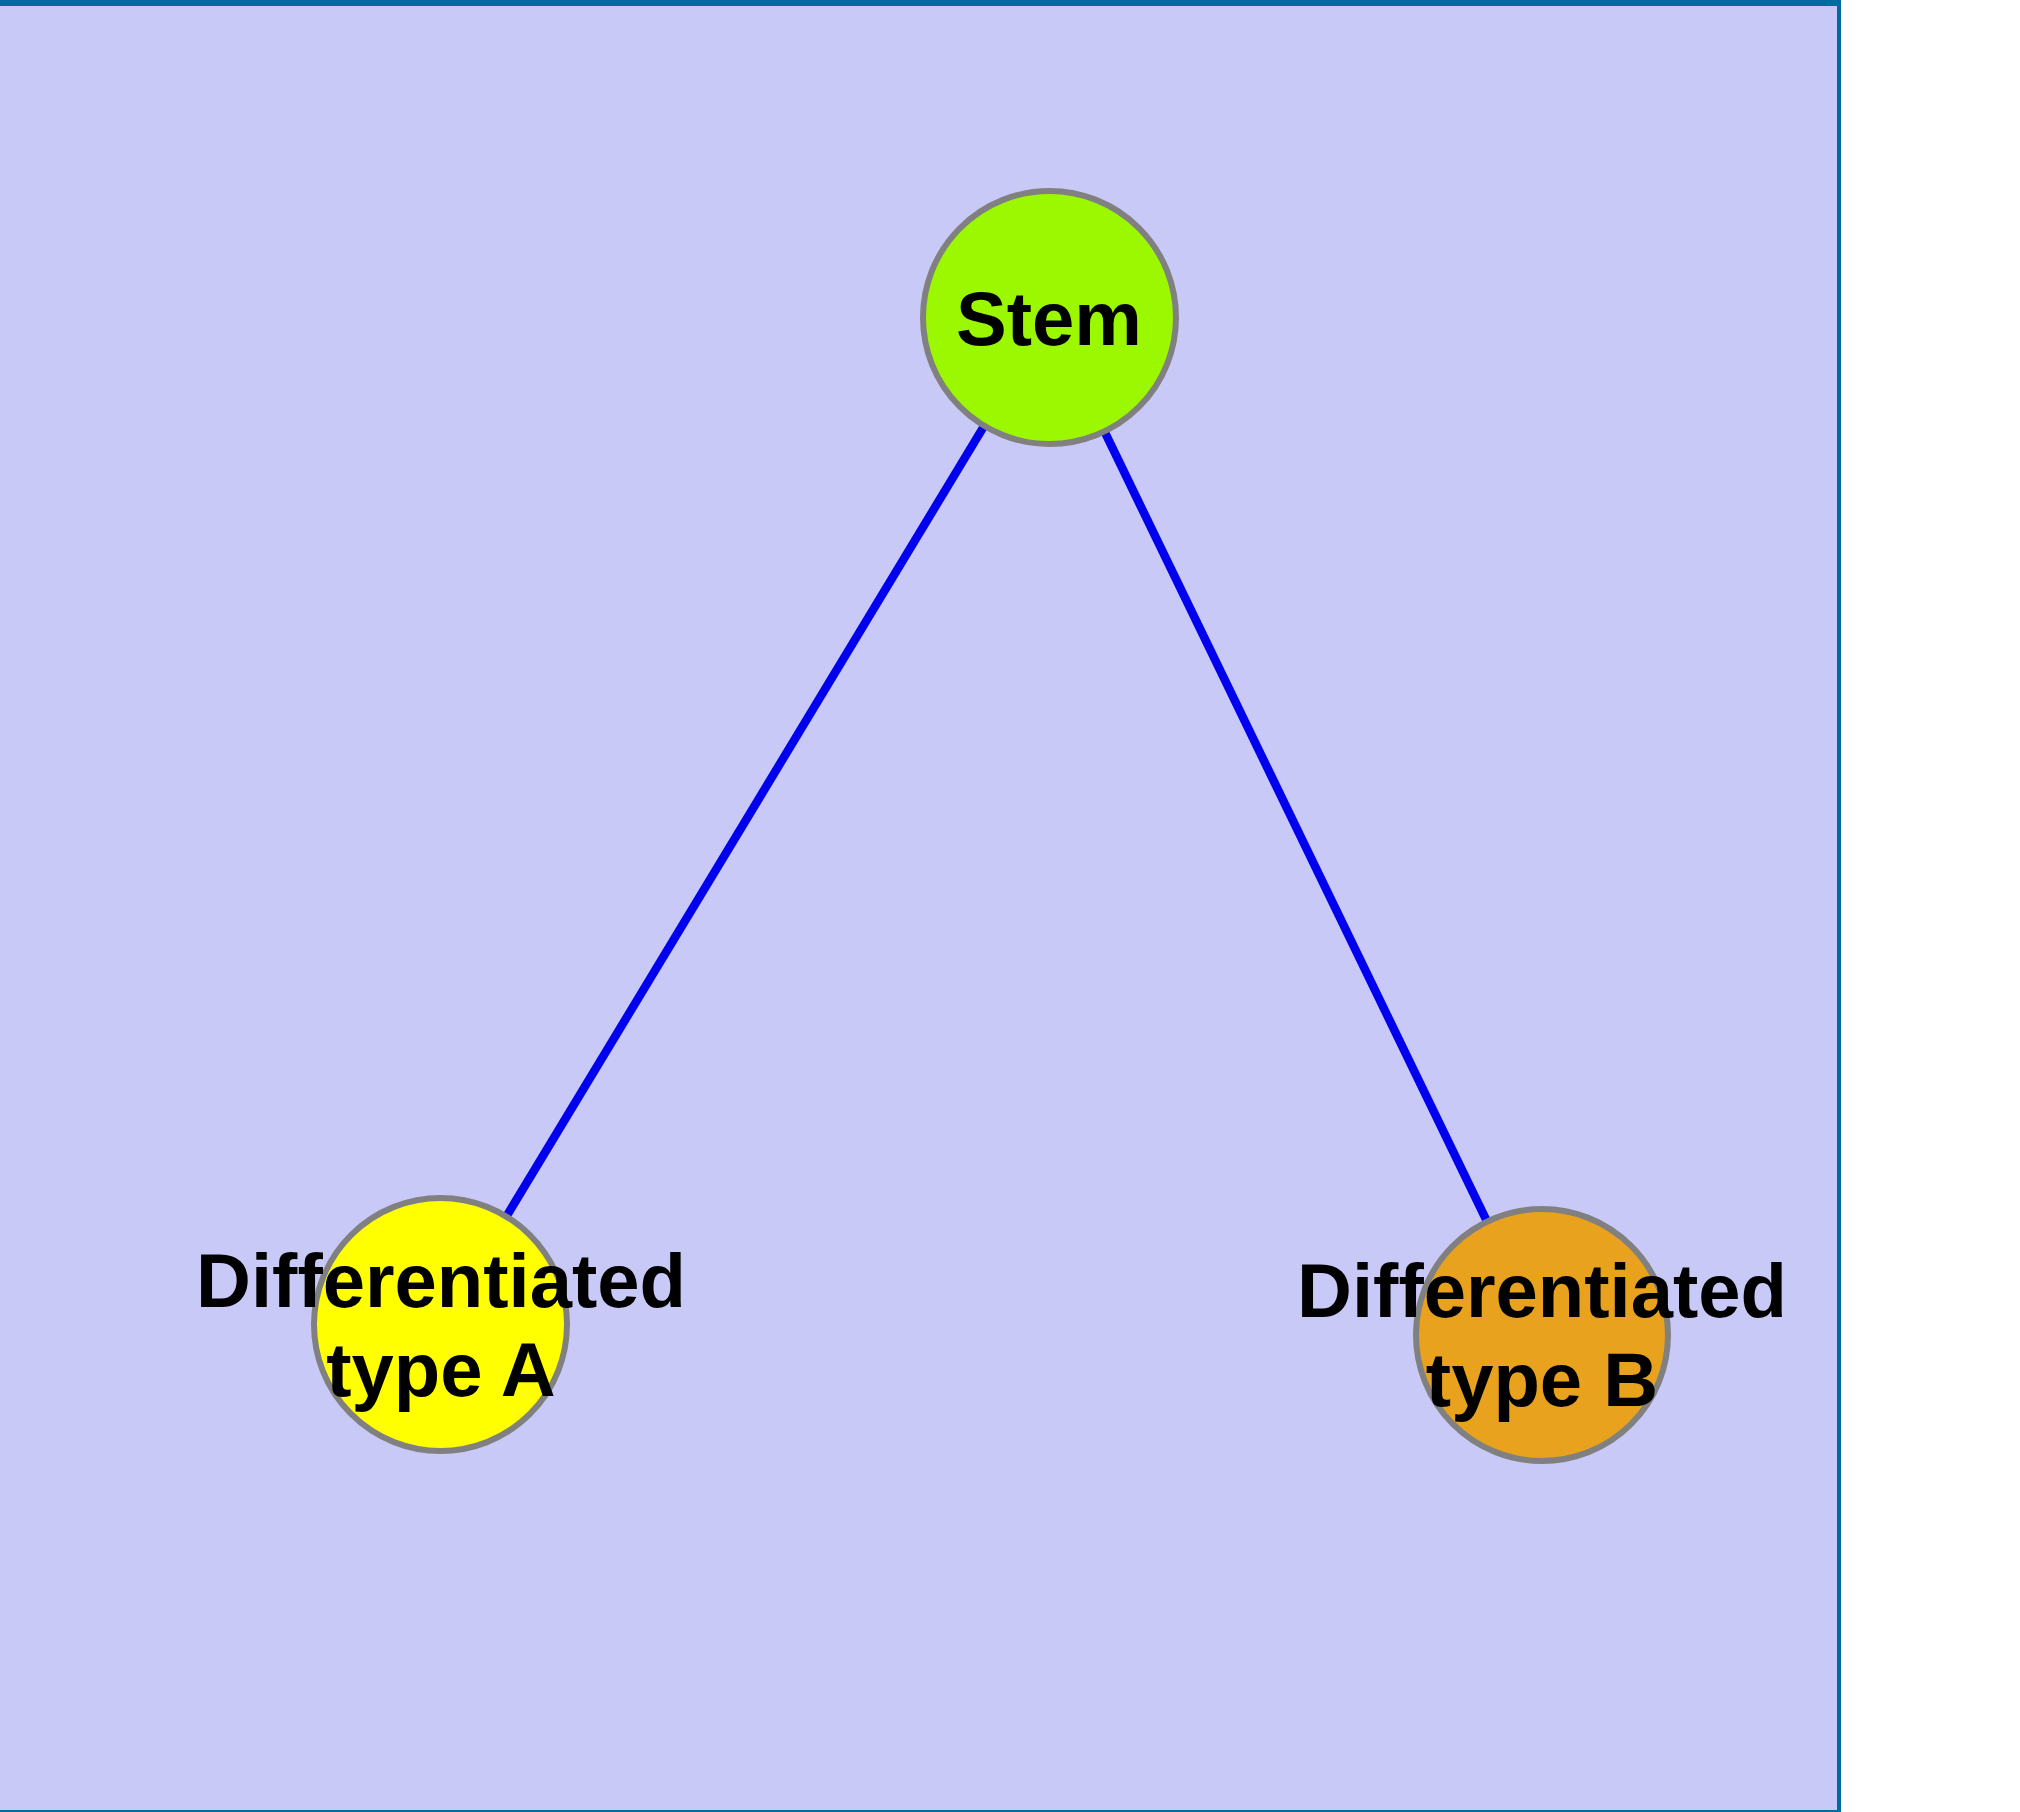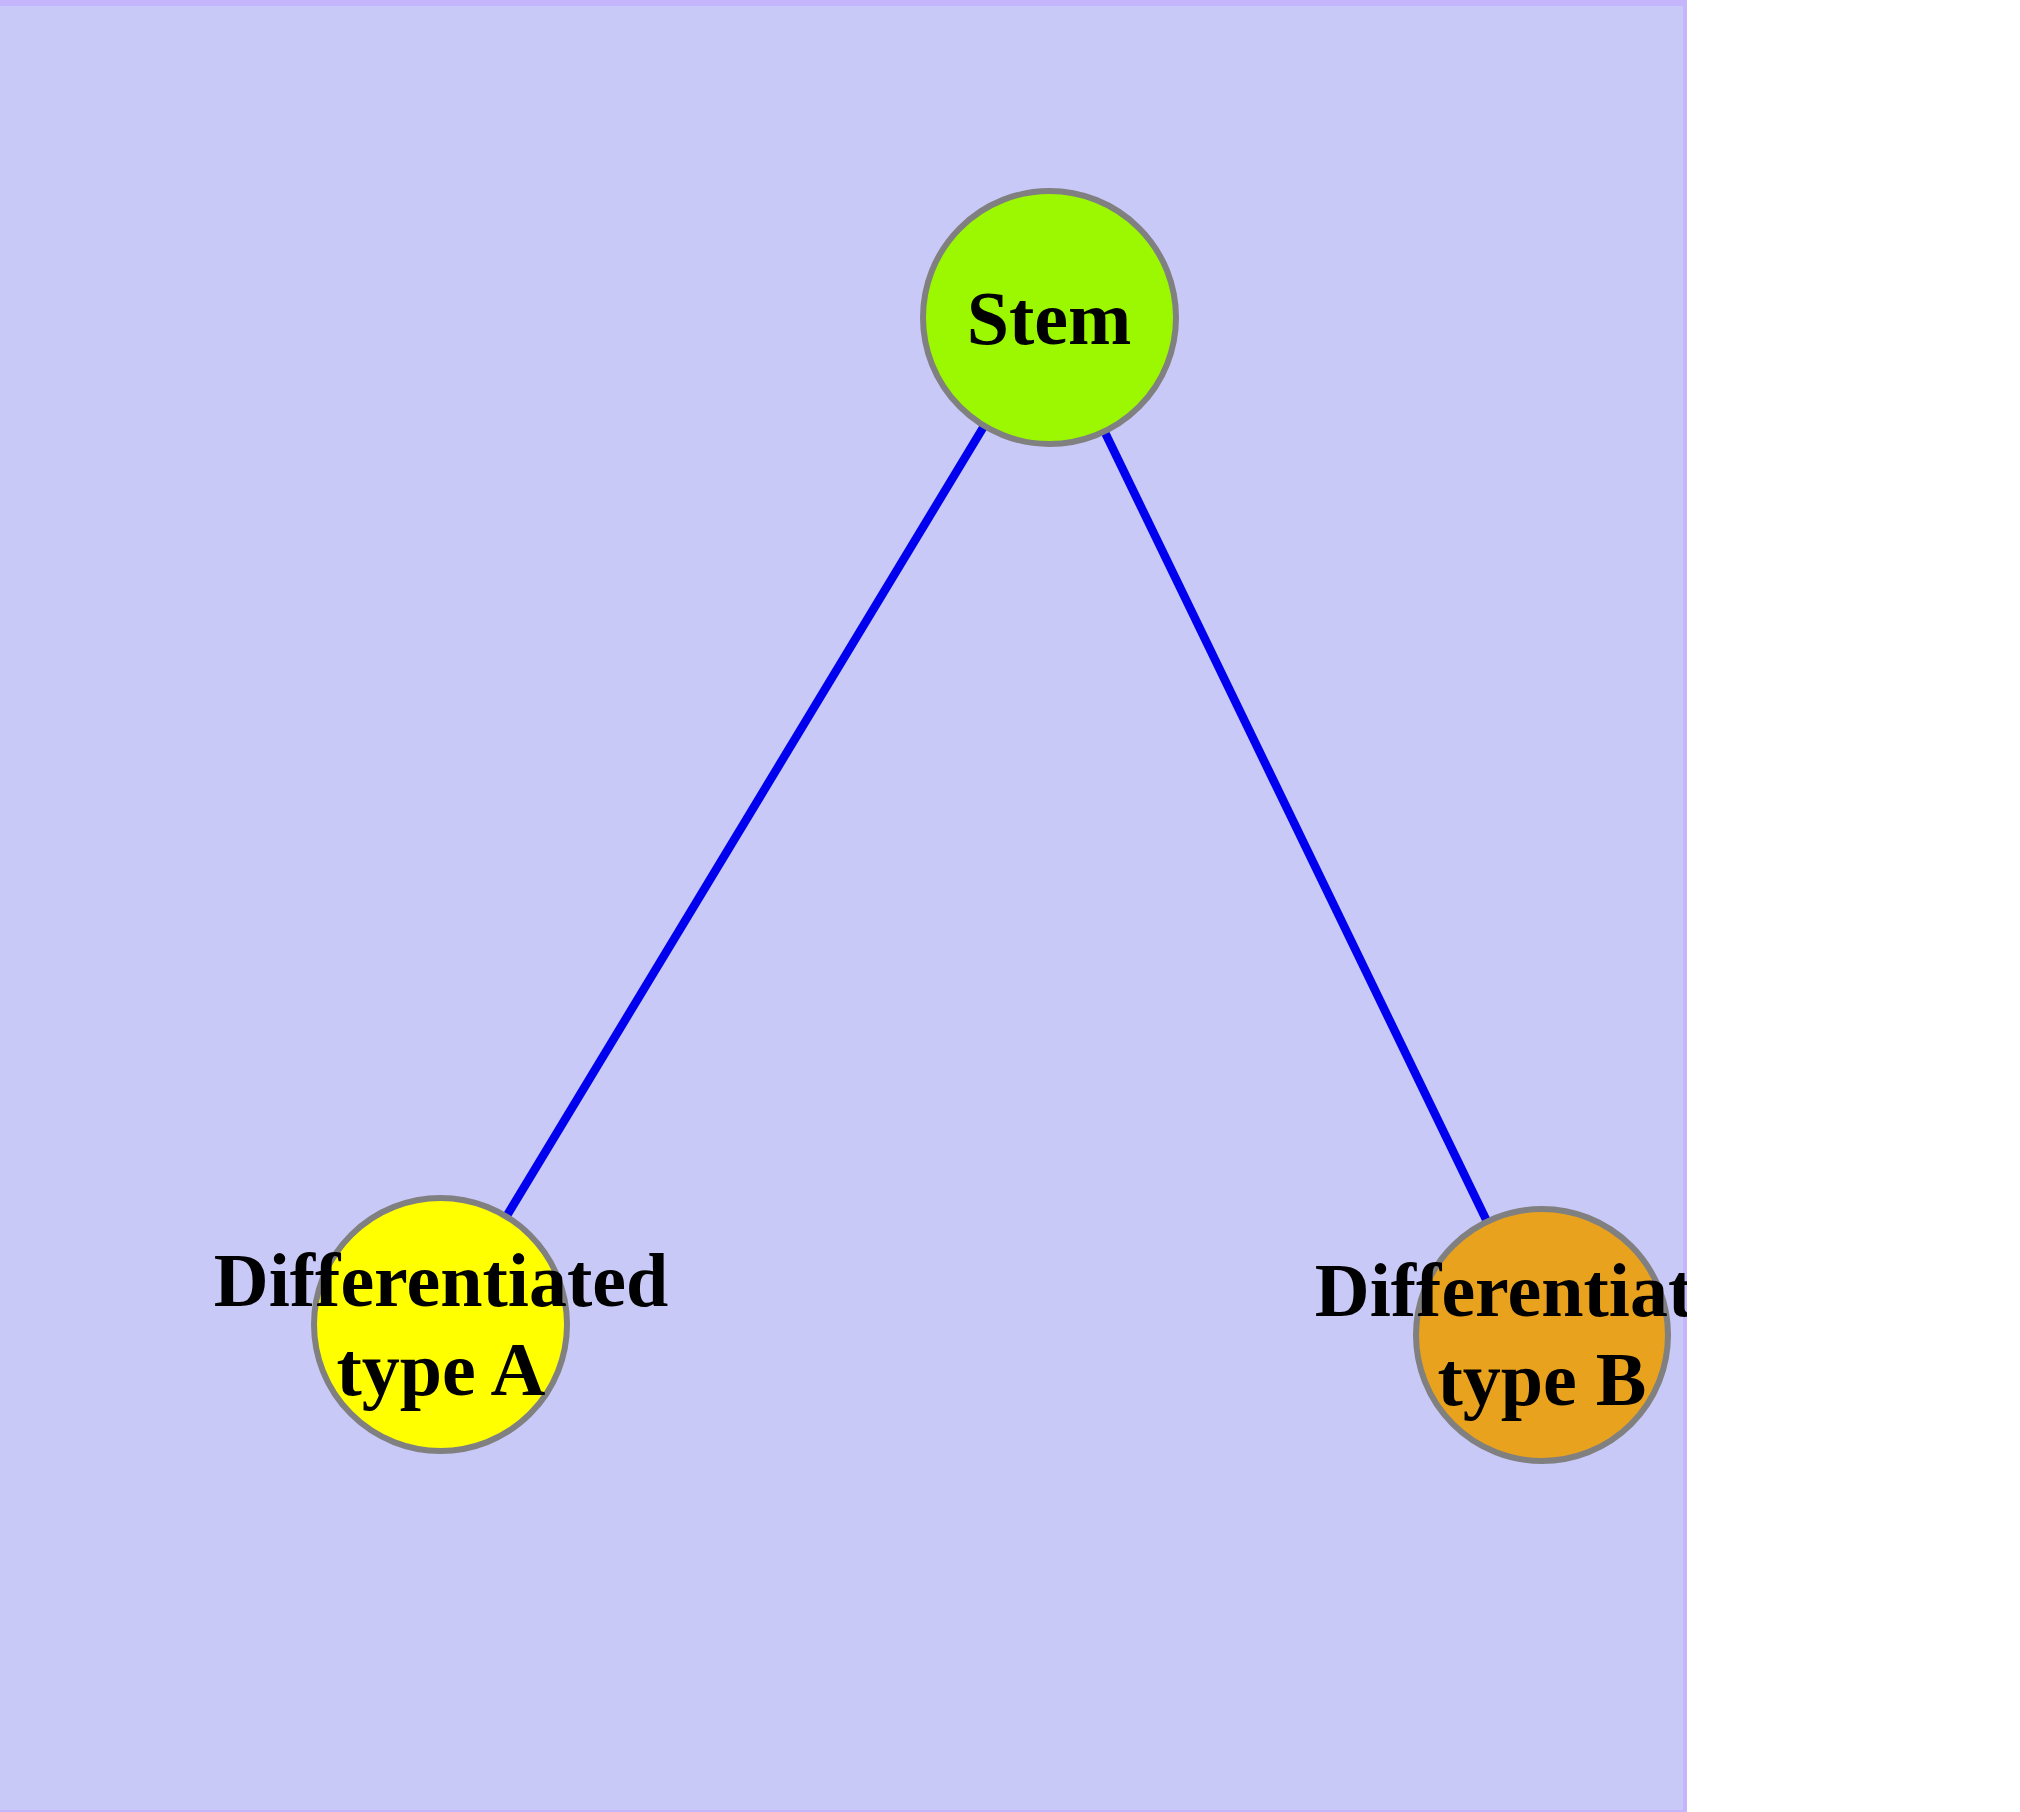--- a/index.html
+++ b/index.html
@@ -2,25 +2,25 @@
 <html style="font-size:13.6px"><head>
 <meta charset="utf-8">
 <style>
   html, body {
     margin: 0;
     padding: 0;
     background: #ffffff;
   }
   .page {
     position: relative;
-    width: 1687px;
+    width: 1841px;
     height: 1812px;
-    background: #c4b5fd;
+    background: #0369a1;
     overflow: hidden;
-    font-family: Liberation Serif, serif;
+    font-family: Liberation Sans, sans-serif;
   }
   
   .canvas {
     position: absolute;
     left: 0;
     top: 6px;
     right: 4.2px;
     bottom: 2.5px;
     z-index: 0;
   }

